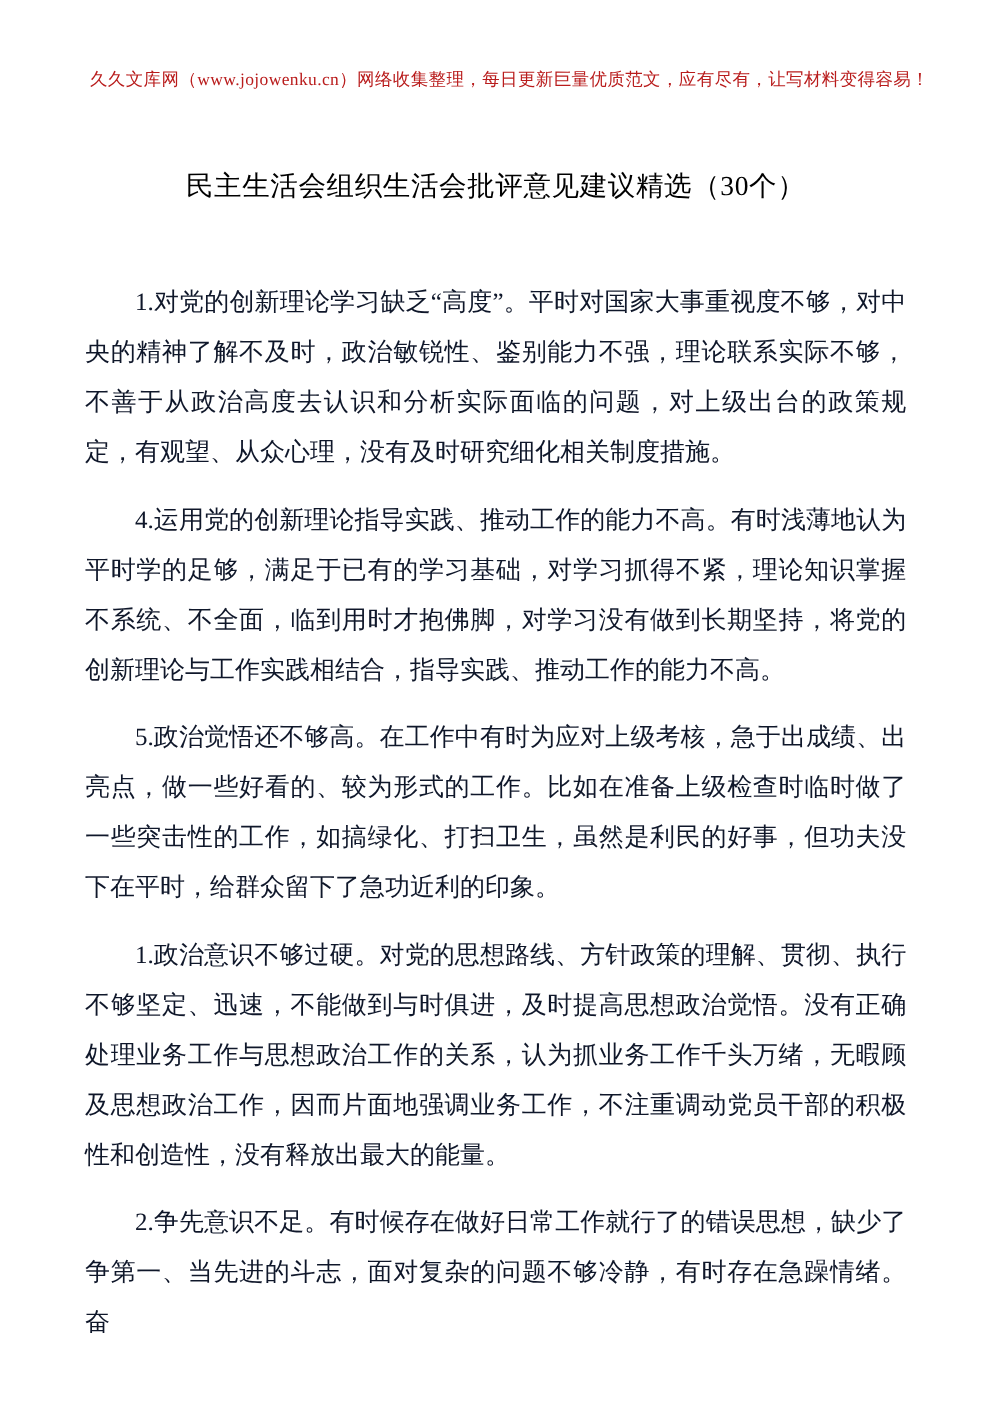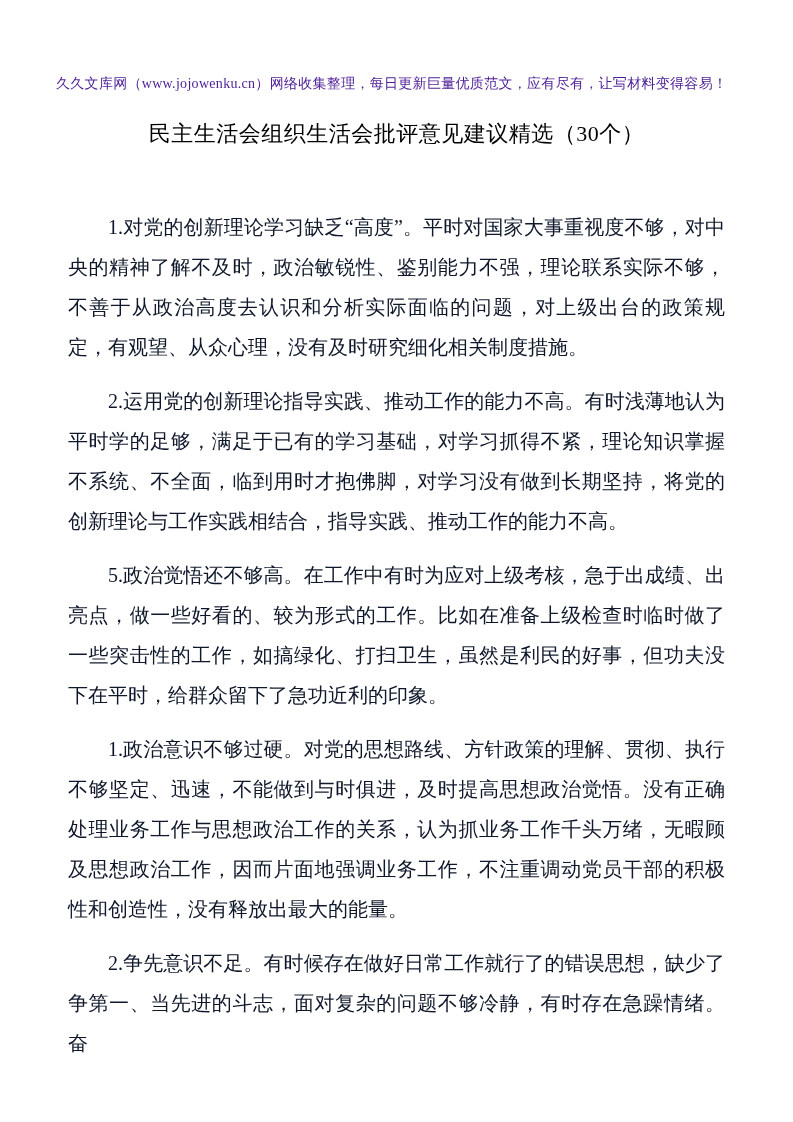--- a/index.html
+++ b/index.html
@@ -13,37 +13,36 @@
     height: 1122px;
     background: #ffffff;
     overflow: hidden;
     font-family: "Liberation Serif", "DejaVu Serif", serif;
     color: #000000;
     -webkit-font-smoothing: antialiased;
   }
   .doc-header {
     position: absolute;
     top: 55px;
-    left: 56px;
+    left: 72px;
     width: 660px;
     font-size: 14px;
     line-height: 20px;
     letter-spacing: 0.3px;
-    color: #4c1d95;
+    color: #b91c1c;
     white-space: nowrap;
-    margin-top: 19px;
   }
   .content {
     position: absolute;
     top: 117px;
     left: 68px;
     width: 657px;
   }
   .doc-title {
-    margin: 0 0 57px 0;
+    margin: 15px 0 57px 0;
     font-size: 22px;
     font-weight: 400;
     line-height: 33px;
     text-align: center;
     letter-spacing: 0.5px;
     color: #000000;
   }
   .body-para {
     margin: 0 0 14px 0;
     font-size: 20px;
@@ -64,21 +63,21 @@
 <div class="page">
 
   <div class="doc-header">久久文库网（www.jojowenku.cn）网络收集整理，每日更新巨量优质范文，应有尽有，让写材料变得容易！</div>
 
   <div class="content">
 
     <h1 class="doc-title">民主生活会组织生活会批评意见建议精选（30个）</h1>
 
     <p class="body-para">1.对党的创新理论学习缺乏“高度”。平时对国家大事重视度不够，对中央的精神了解不及时，政治敏锐性、鉴别能力不强，理论联系实际不够，不善于从政治高度去认识和分析实际面临的问题，对上级出台的政策规定，有观望、从众心理，没有及时研究细化相关制度措施。</p>
 
-    <p class="body-para">2.运用党的创新理论指导实践、推动工作的能力不高。有时浅薄地认为平时学的足够，满足于已有的学习基础，对学习抓得不紧，理论知识掌握不系统、不全面，临到用时才抱佛脚，对学习没有做到长期坚持，将党的创新理论与工作实践相结合，指导实践、推动工作的能力不高。</p>
+    <p class="body-para">4.运用党的创新理论指导实践、推动工作的能力不高。有时浅薄地认为平时学的足够，满足于已有的学习基础，对学习抓得不紧，理论知识掌握不系统、不全面，临到用时才抱佛脚，对学习没有做到长期坚持，将党的创新理论与工作实践相结合，指导实践、推动工作的能力不高。</p>
 
     <p class="body-para">5.政治觉悟还不够高。在工作中有时为应对上级考核，急于出成绩、出亮点，做一些好看的、较为形式的工作。比如在准备上级检查时临时做了一些突击性的工作，如搞绿化、打扫卫生，虽然是利民的好事，但功夫没下在平时，给群众留下了急功近利的印象。</p>
 
     <p class="body-para">1.政治意识不够过硬。对党的思想路线、方针政策的理解、贯彻、执行不够坚定、迅速，不能做到与时俱进，及时提高思想政治觉悟。没有正确处理业务工作与思想政治工作的关系，认为抓业务工作千头万绪，无暇顾及思想政治工作，因而片面地强调业务工作，不注重调动党员干部的积极性和创造性，没有释放出最大的能量。</p>
 
     <p class="body-para">2.争先意识不足。有时候存在做好日常工作就行了的错误思想，缺少了争第一、当先进的斗志，面对复杂的问题不够冷静，有时存在急躁情绪。奋</p>
 
   </div>
 
 </div>

